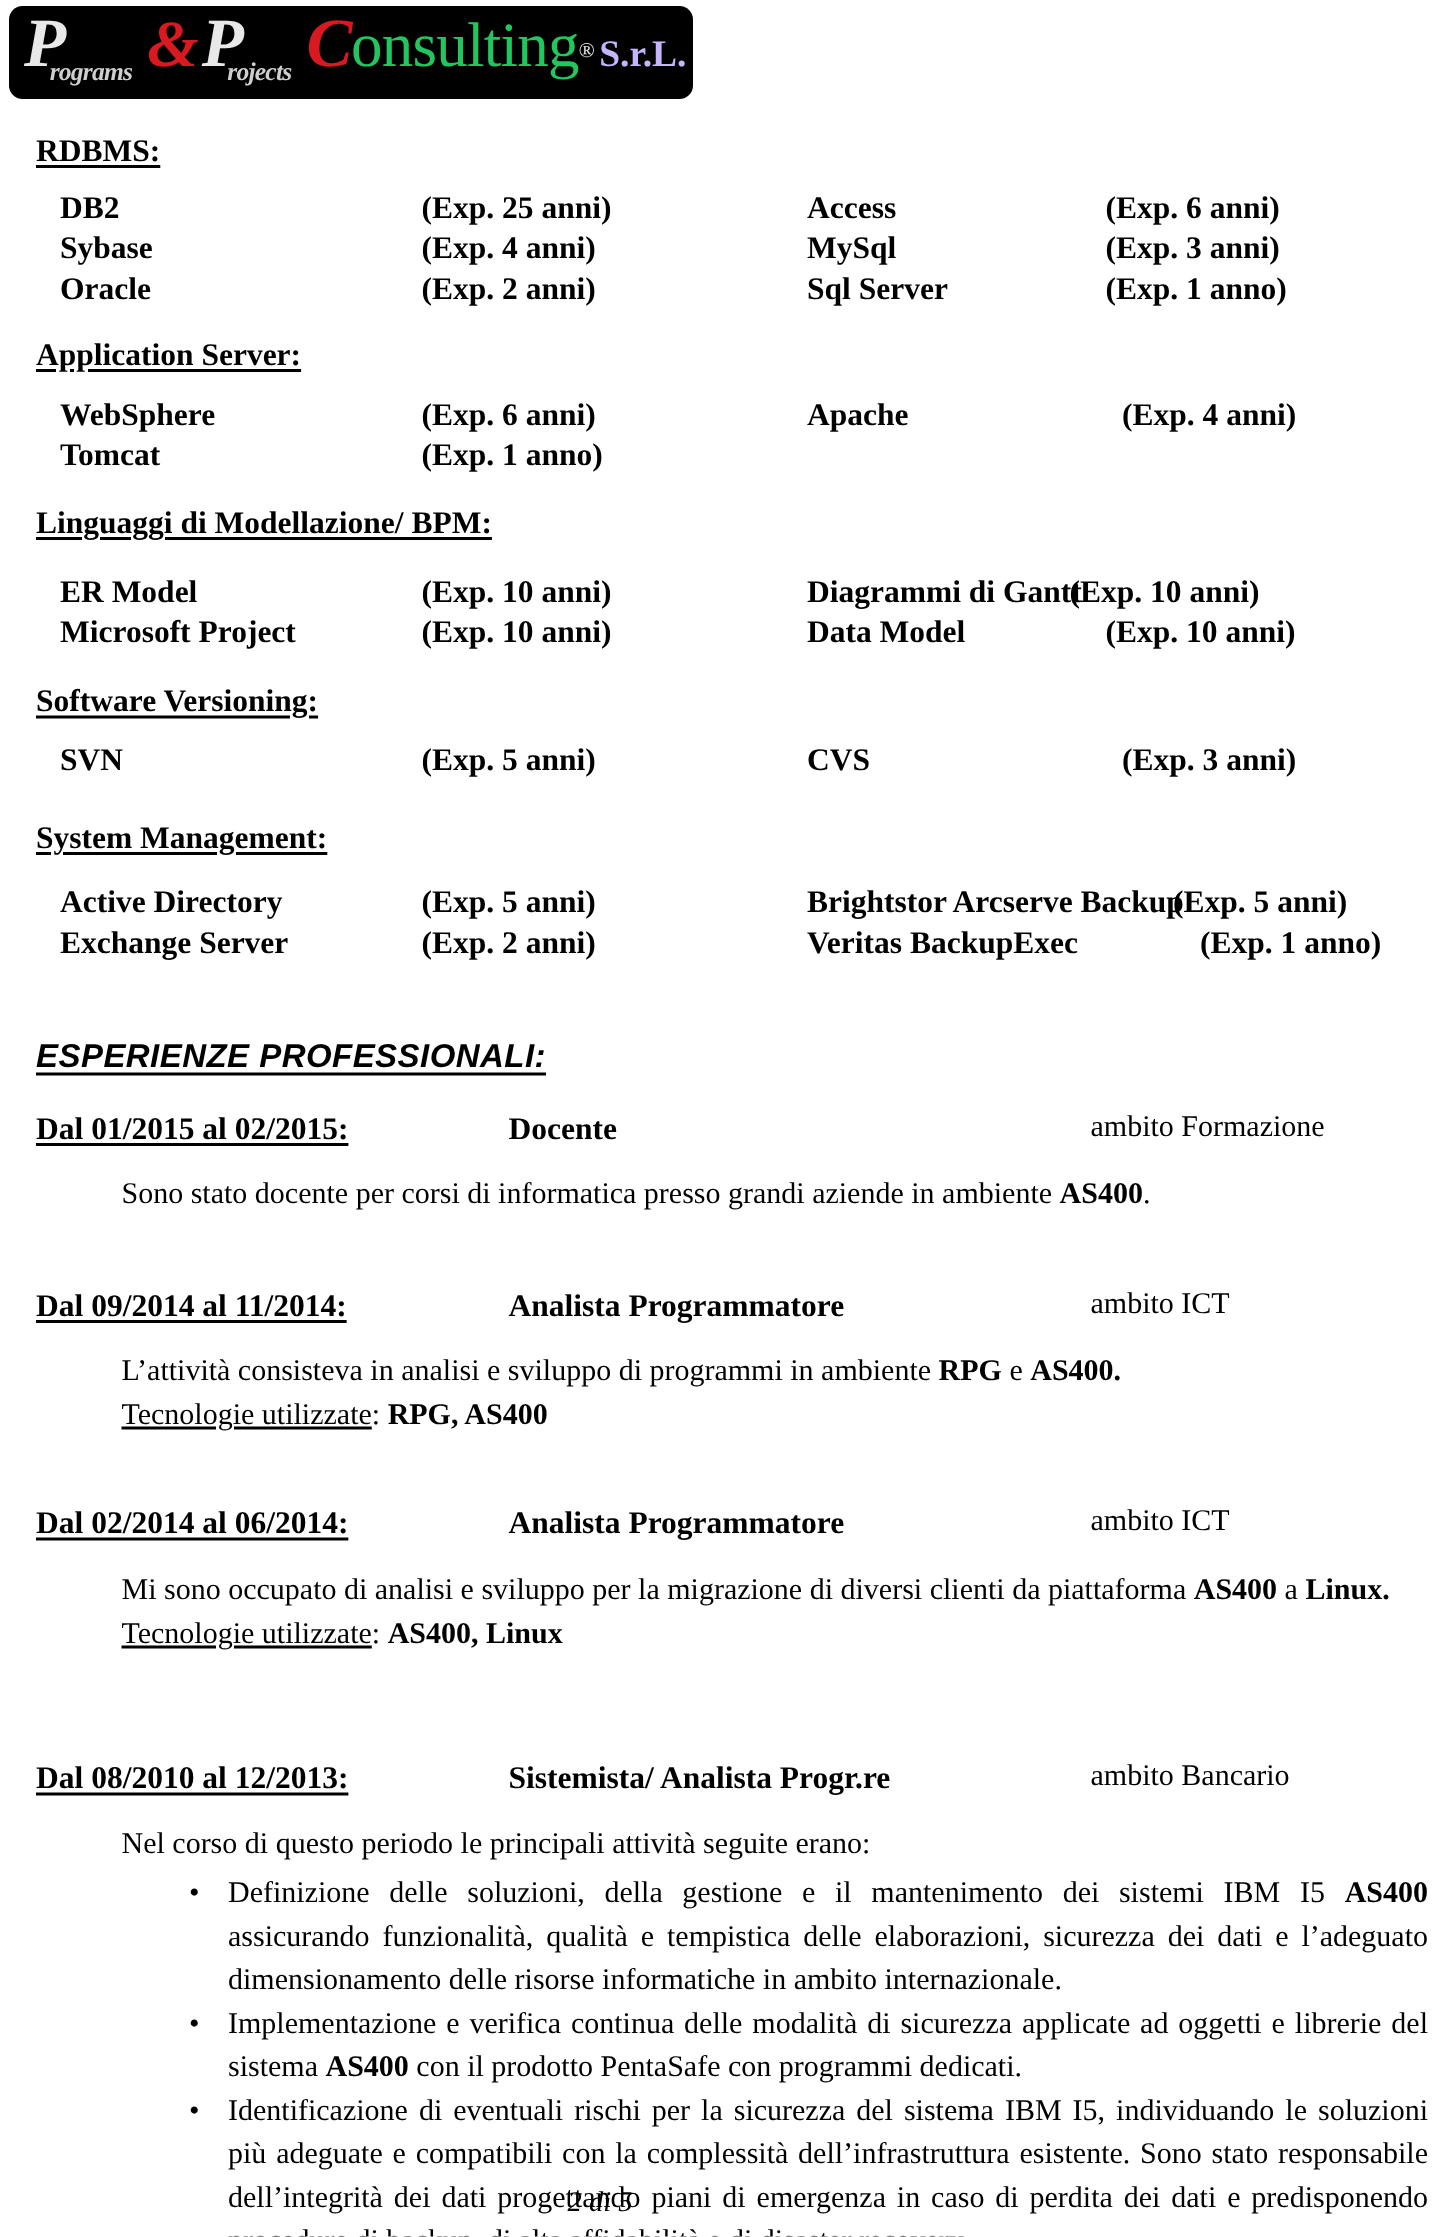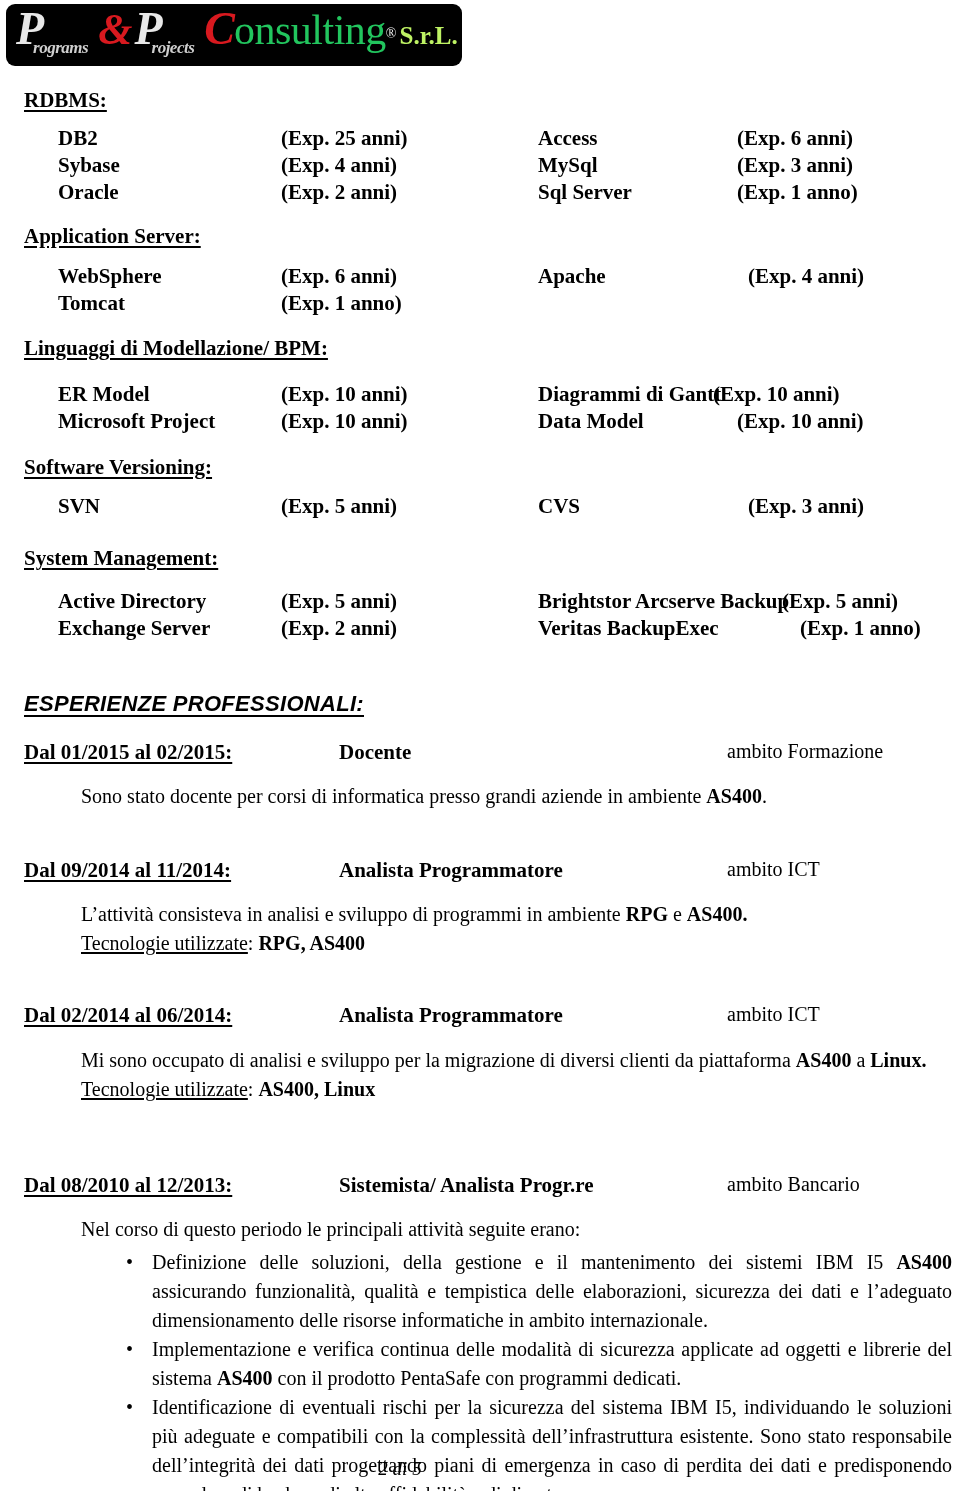--- a/index.html
+++ b/index.html
@@ -69,21 +69,21 @@
     letter-spacing: -0.5px;
   }
   .logo-text .reg {
     font-size: 14px;
     color: #efefef;
     vertical-align: super;
   }
   .logo-text .srl {
     font-size: 25px;
     font-weight: 700;
-    color: #bef264;
+    color: #c4b5fd;
     letter-spacing: 0px;
     margin-left: 3px;
   }
 
   
   .sec-head {
     position: absolute;
     font-size: 21px;
     font-weight: 700;
     text-decoration: underline;
@@ -109,21 +109,21 @@
     left: 0;
     height: 30px;
   }
   .sk-name, .sk-exp {
     position: absolute;
     font-size: 21px;
     font-weight: 700;
     white-space: nowrap;
     top: 0;
   }
-  .sk-name.l  { left: 58px; text-align: center; }
+  .sk-name.l  { left: 40px; text-align: center; }
   .sk-exp.l   { left: 281px; }
   .sk-name.r  { left: 538px; }
   .sk-exp.r   { left: 737px; }
   
   .sk-exp.r-tight { left: 713px; }
   .sk-exp.r-wide  { left: 748px; }
   .sk-exp.r-bsw   { left: 782px; }
   .sk-exp.r-vbe   { left: 800px; }
 
   

